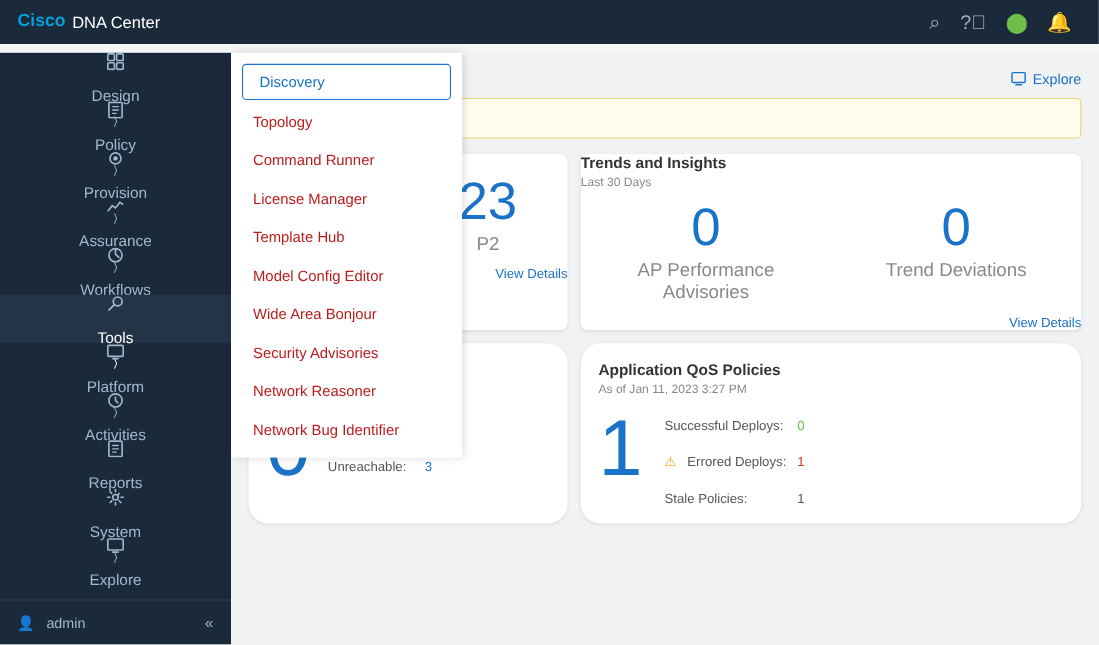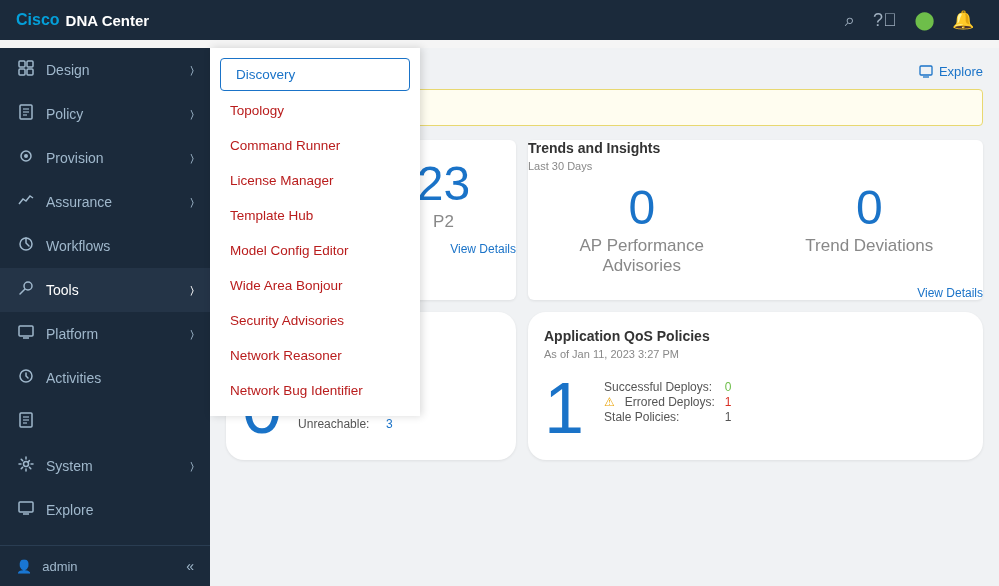--- a/index.html
+++ b/index.html
@@ -7,36 +7,36 @@
 
     
     .top-nav {
       position: absolute; top: 0; left: 0; right: 0; height: 40px;
       background: #1b2a3b; display: flex; align-items: center; z-index: 100;
     }
     .top-nav .logo-area {
       width: 210px; display: flex; align-items: center; padding-left: 16px; gap: 6px;
     }
     .top-nav .logo-cisco { color: #049fd9; font-weight: 700; font-size: 16px; }
-    .top-nav .logo-text { color: #fff; font-size: 15px; font-weight: 700; }
+    .top-nav .logo-text { color: #fff; font-size: 15px; font-weight: 400; }
     .top-nav .nav-icons { margin-left: auto; display: flex; align-items: center; gap: 18px; padding-right: 24px; }
     .top-nav .nav-icon { color: #a0b0c0; font-size: 18px; cursor: pointer; }
     .top-nav .nav-icon.green { color: #6ebe4a; }
 
     
     .main-layout { position: absolute; top: 48px; left: 0; right: 0; bottom: 0; display: flex; }
 
     
     .sidebar {
       width: 210px; background: #1b2a3b; display: flex; flex-direction: column;
       position: relative; z-index: 50;
     }
     .sidebar-item {
       display: flex; align-items: center; padding: 0 16px; height: 44px; cursor: pointer;
-      color: #a0b8cc; font-size: 14px; gap: 10px; position: relative;
+      color: #a0b8cc; font-size: 14px; gap: 10px; position: relative; flex-direction: column;
     }
     .sidebar-item .icon { font-size: 16px; width: 20px; text-align: center; flex-shrink: 0; }
     .sidebar-item .label { flex: 1; }
     .sidebar-item .chevron { font-size: 11px; }
     .sidebar-bottom {
       margin-top: auto; border-top: 1px solid #2a3d52; padding: 12px 16px;
       display: flex; align-items: center; gap: 10px; color: #a0b8cc; font-size: 13px;
     }
     .collapse-btn { margin-left: auto; cursor: pointer; color: #a0b8cc; font-size: 14px; }
 
@@ -84,21 +84,21 @@
     .bottom-card { background: #fff; border-radius: 18px; padding: 16px; flex: 1; box-shadow: 0 1px 3px rgba(0,0,0,0.08); }
     .big-num { font-size: 72px; font-weight: 300; color: #1a73c8; line-height: 1; }
     .stats-col { display: flex; flex-direction: column; justify-content: center; gap: 2px; font-size: 12px; color: #555; }
     .stats-col span { display: flex; justify-content: space-between; gap: 8px; }
     .stats-col .val { color: #1a73c8; font-weight: 500; }
     .warn { color: #e8a000; }
 
     
     .qos-grid { display: flex; gap: 20px; align-items: flex-start; }
     .qos-num { font-size: 72px; font-weight: 300; color: #1a73c8; line-height: 1; }
-    .qos-stats { font-size: 12px; color: #555; display: flex; flex-direction: column; gap: 1px; margin-top: 8px; }
+    .qos-stats { font-size: 12px; color: #555; display: flex; flex-direction: column; gap: 19px; margin-top: 8px; }
     .qos-stats span { display: flex; justify-content: space-between; gap: 10px; }
     .qos-stats .val-green { color: #6ebe4a; }
     .qos-stats .val-red { color: #d93025; }
 
     .partial-left {
       display: flex; align-items: center; gap: 16px; overflow: hidden;
     }
   </style>
 </head>
 <body>
@@ -210,20 +210,21 @@
 
     <div class="sidebar-item">
       <span class="icon">
         <svg width="16" height="16" viewBox="0 0 16 16" fill="none">
             <rect x="2" y="1" width="12" height="14" rx="1" stroke="#a0b8cc" stroke-width="1.5"></rect>
             <line x1="5" y1="5" x2="11" y2="5" stroke="#a0b8cc" stroke-width="1.2"></line>
             <line x1="5" y1="8" x2="11" y2="8" stroke="#a0b8cc" stroke-width="1.2"></line>
             <line x1="5" y1="11" x2="9" y2="11" stroke="#a0b8cc" stroke-width="1.2"></line>
           </svg>
       </span>
+      <span class="label">Reports</span>
     </div>
 
     <div class="sidebar-item">
       <span class="icon">
         <svg width="16" height="16" viewBox="0 0 16 16" fill="none">
             <circle cx="8" cy="8" r="2.5" stroke="#a0b8cc" stroke-width="1.5"></circle>
             <path d="M8 1v2M8 13v2M1 8h2M13 8h2M3.2 3.2l1.4 1.4M11.4 11.4l1.4 1.4M11.4 4.6l-1.4 1.4M4.6 11.4l-1.4 1.4" stroke="#a0b8cc" stroke-width="1.5" stroke-linecap="round"></path>
           </svg>
       </span>
       <span class="label">System</span>

